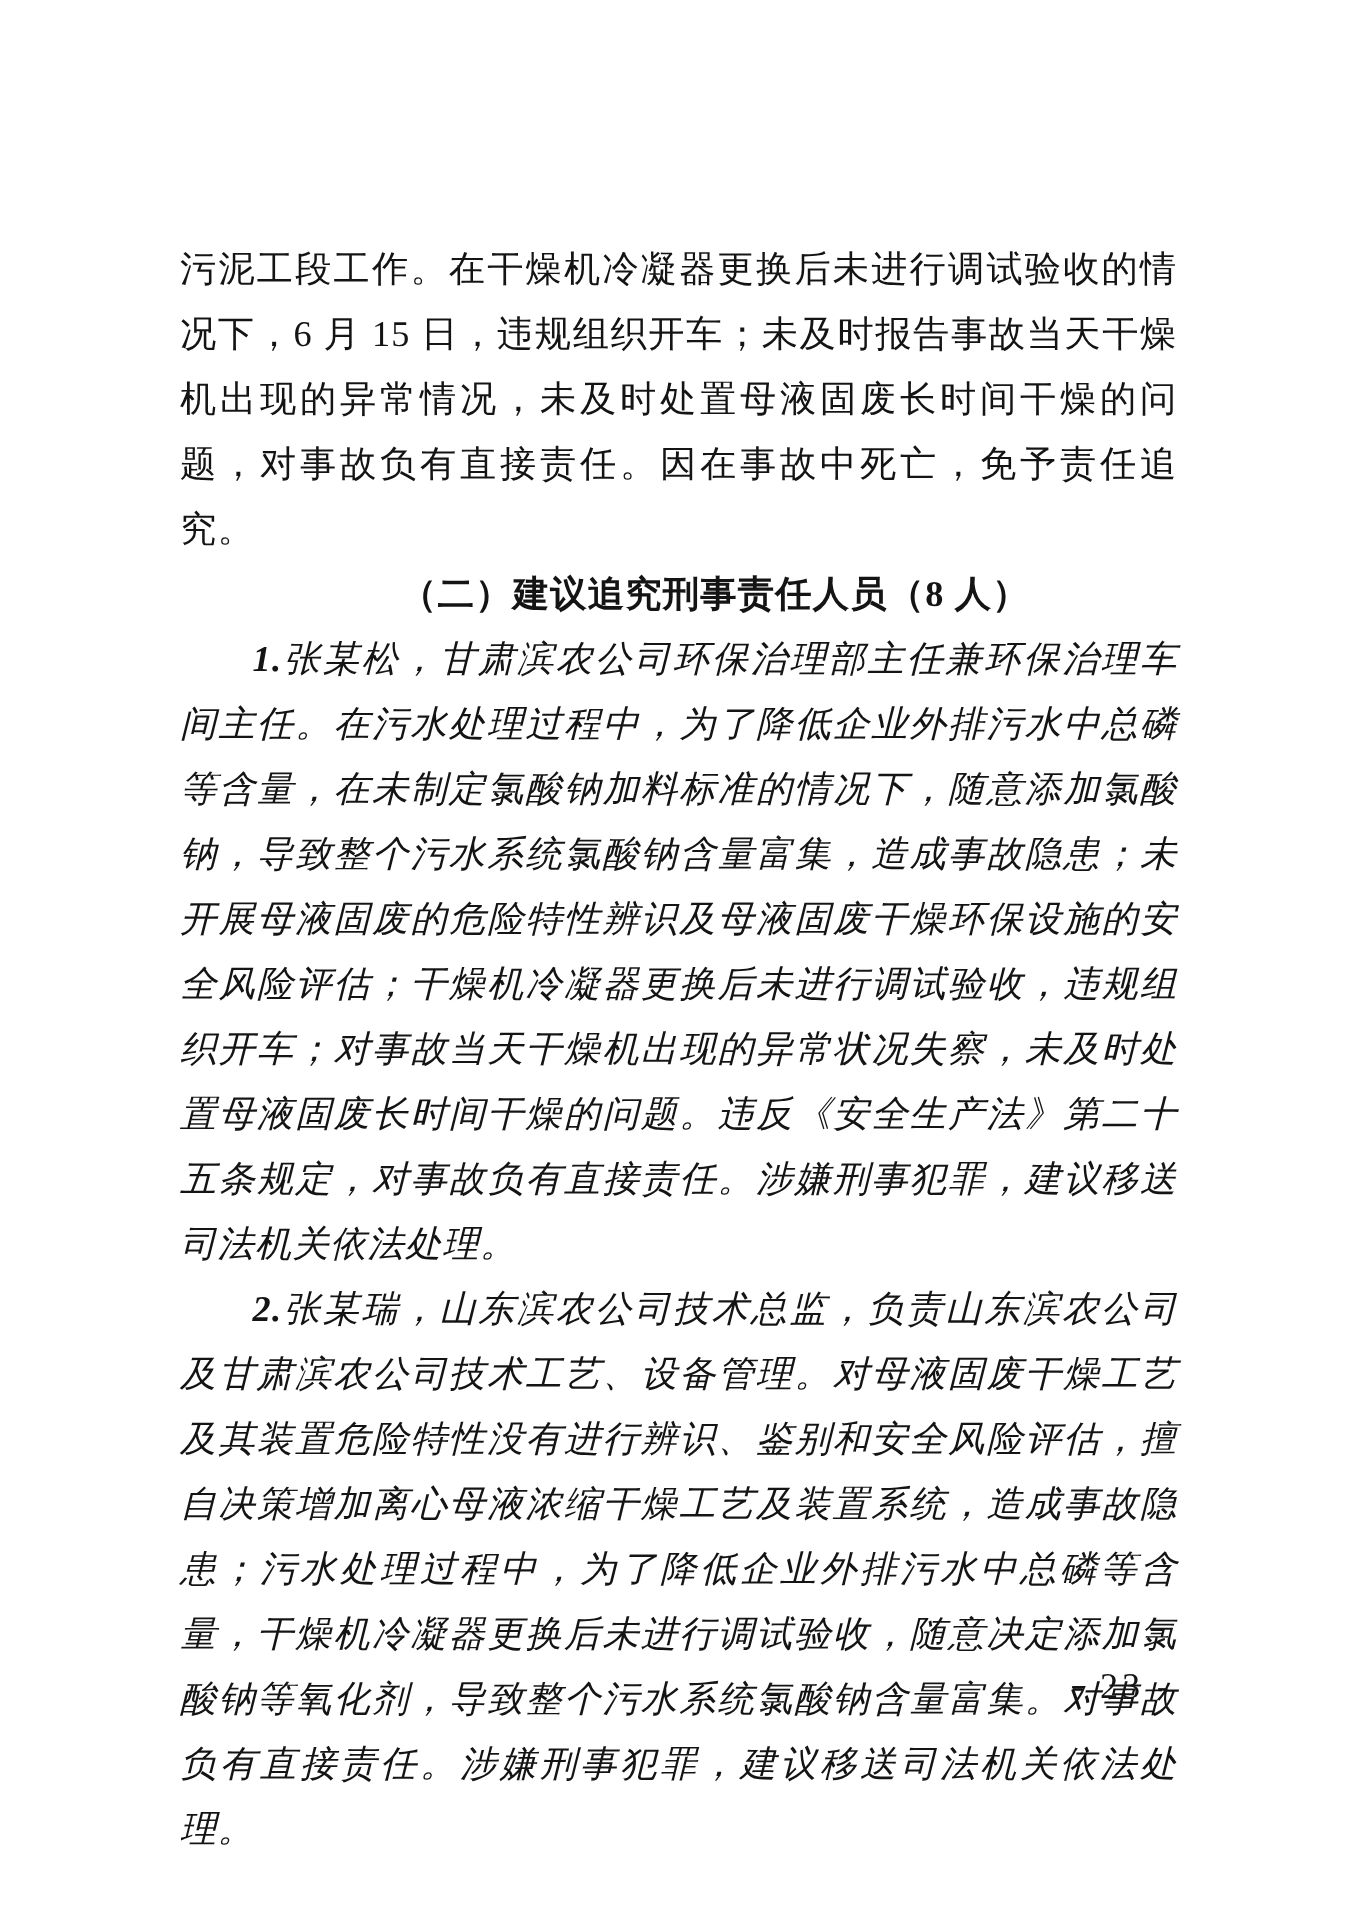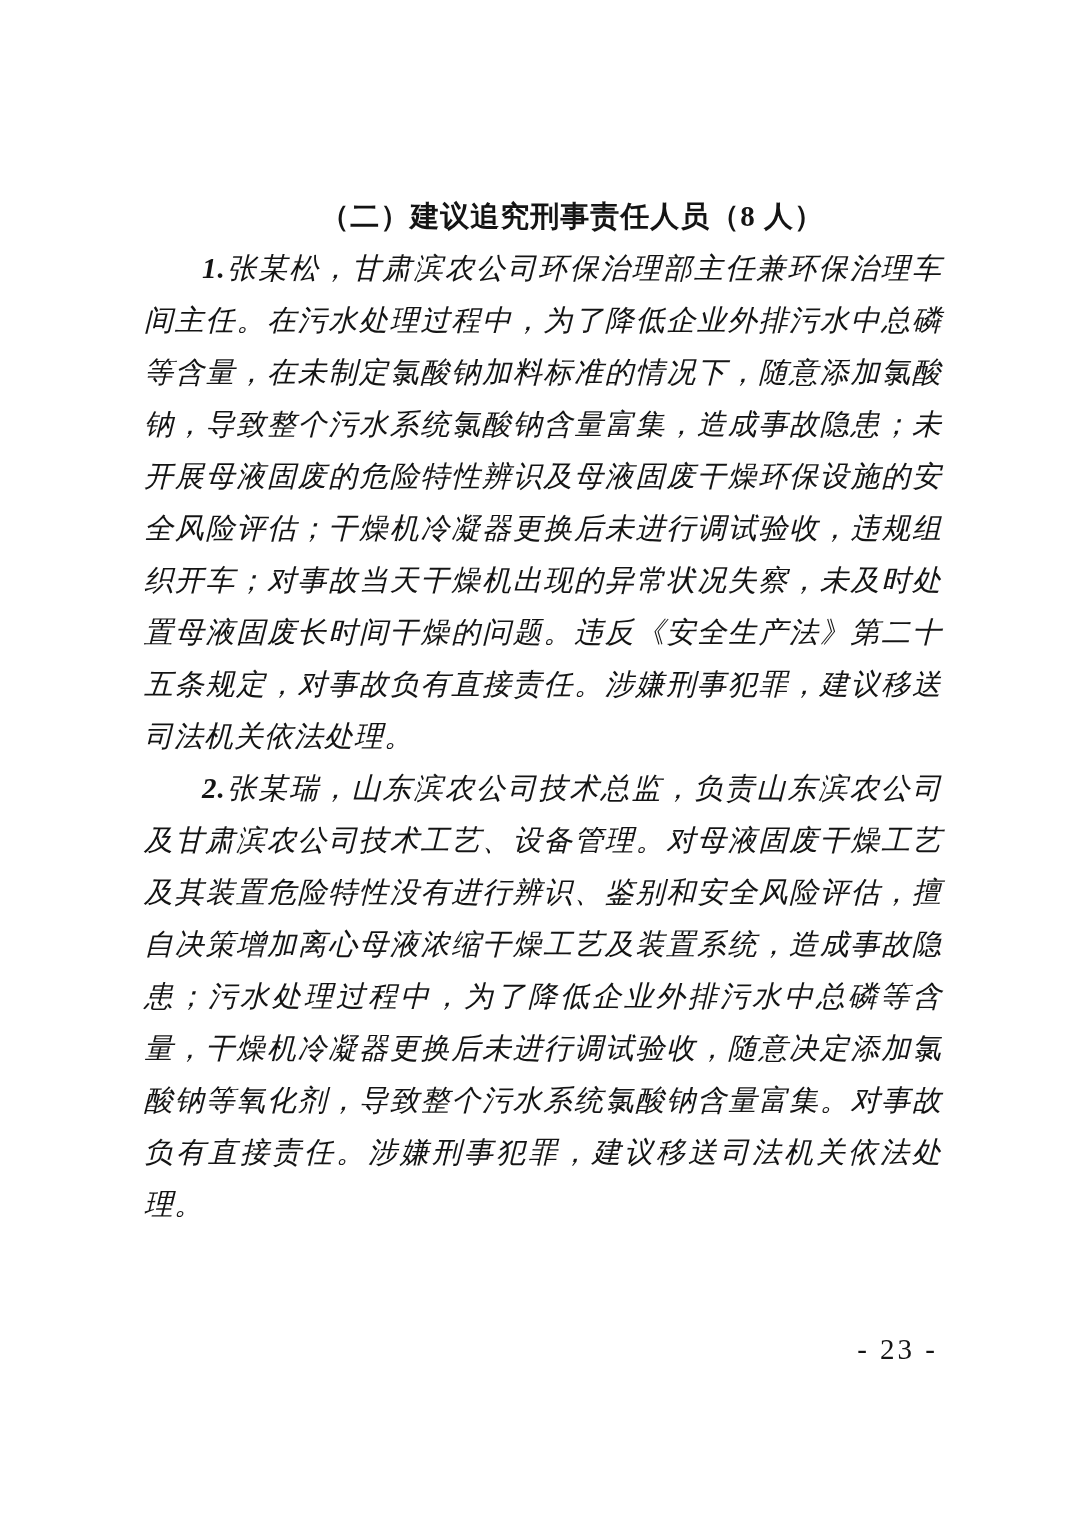--- a/index.html
+++ b/index.html
@@ -53,18 +53,19 @@
     font-size: 29px;
     letter-spacing: 3px;
     color: #141414;
   }
 </style>
 </head>
 <body>
 
 <div class="page">
   <div class="content">
+    <p class="body-noindent">污泥工段工作。在干燥机冷凝器更换后未进行调试验收的情况下，6 月 15 日，违规组织开车；未及时报告事故当天干燥机出现的异常情况，未及时处置母液固废长时间干燥的问题，对事故负有直接责任。因在事故中死亡，免予责任追究。</p>
     <p class="section-heading">（二）建议追究刑事责任人员（8 人）</p>
     <p class="body-indent"><span class="num-label">1.</span><span>张某松，甘肃滨农公司环保治理部主任兼环保治理车间主任。在污水处理过程中，为了降低企业外排污水中总磷等含量，在未制定氯酸钠加料标准的情况下，随意添加氯酸钠，导致整个污水系统氯酸钠含量富集，造成事故隐患；未开展母液固废的危险特性辨识及母液固废干燥环保设施的安全风险评估；干燥机冷凝器更换后未进行调试验收，违规组织开车；对事故当天干燥机出现的异常状况失察，未及时处置母液固废长时间干燥的问题。违反《安全生产法》第二十五条规定，对事故负有直接责任。涉嫌刑事犯罪，建议移送司法机关依法处理。</span></p>
     <p class="body-indent"><span class="num-label">2.</span><span>张某瑞，山东滨农公司技术总监，负责山东滨农公司及甘肃滨农公司技术工艺、设备管理。对母液固废干燥工艺及其装置危险特性没有进行辨识、鉴别和安全风险评估，擅自决策增加离心母液浓缩干燥工艺及装置系统，造成事故隐患；污水处理过程中，为了降低企业外排污水中总磷等含量，干燥机冷凝器更换后未进行调试验收，随意决定添加氯酸钠等氧化剂，导致整个污水系统氯酸钠含量富集。对事故负有直接责任。涉嫌刑事犯罪，建议移送司法机关依法处理。</span></p>
   </div>
   <div class="page-number">- 23 -</div>
 </div>
 
 </body></html>

